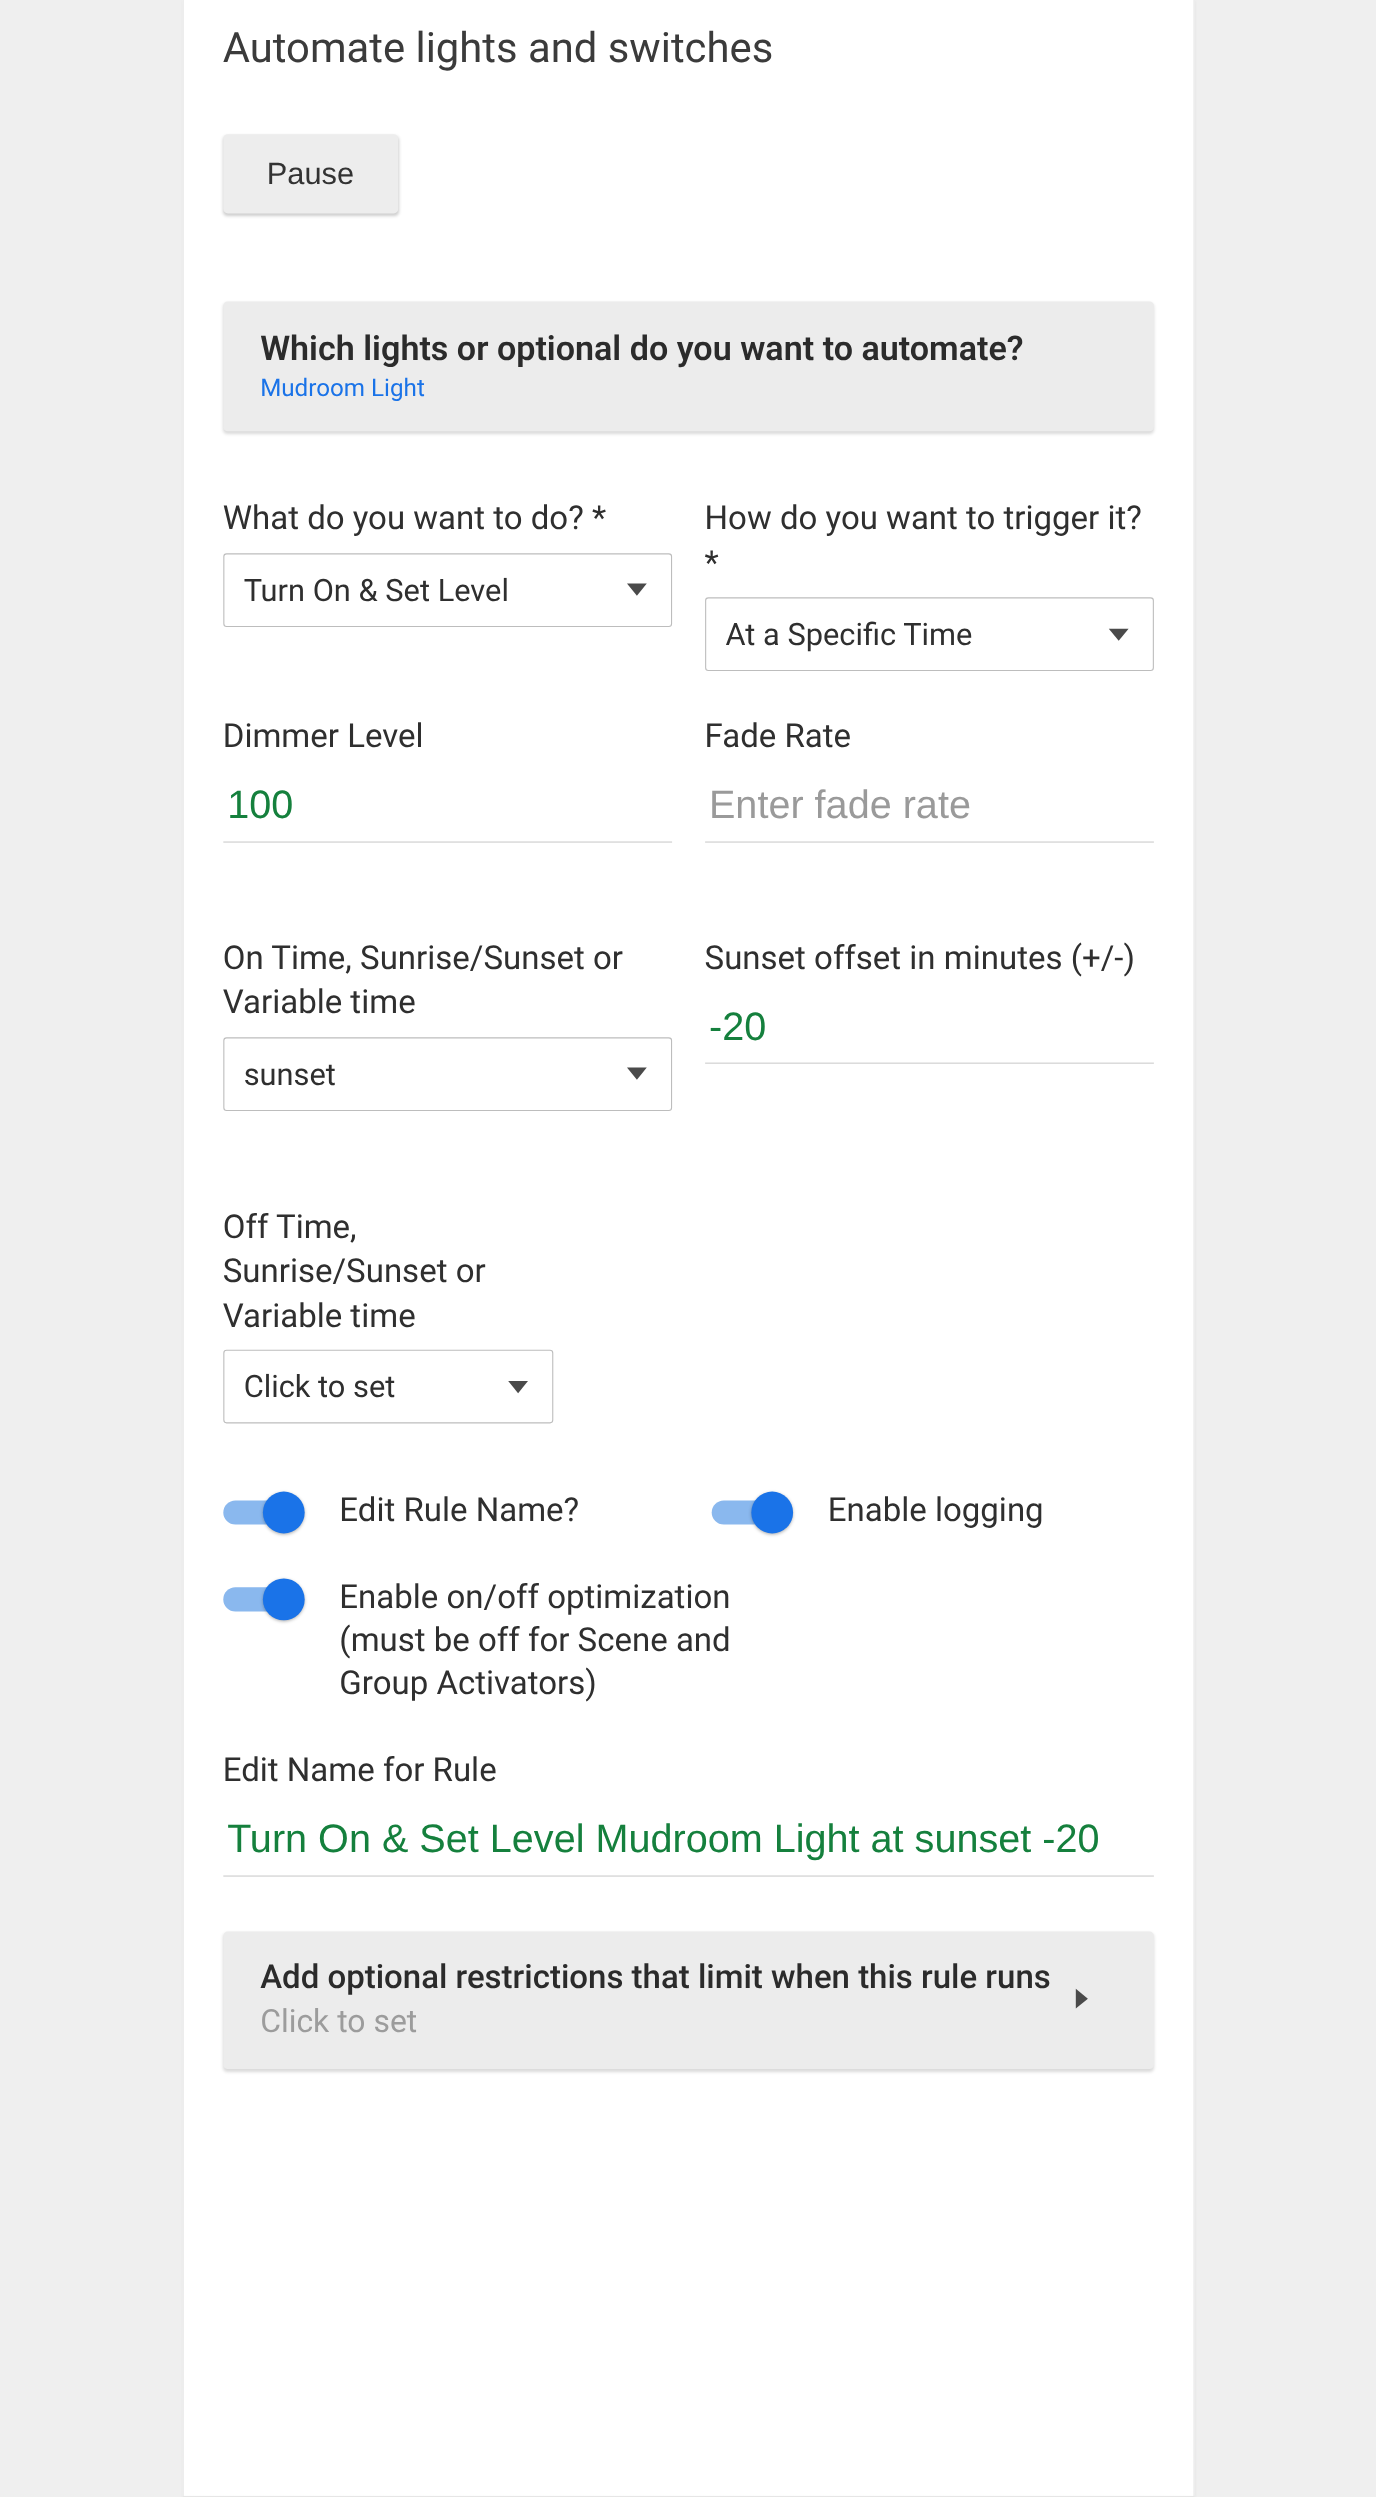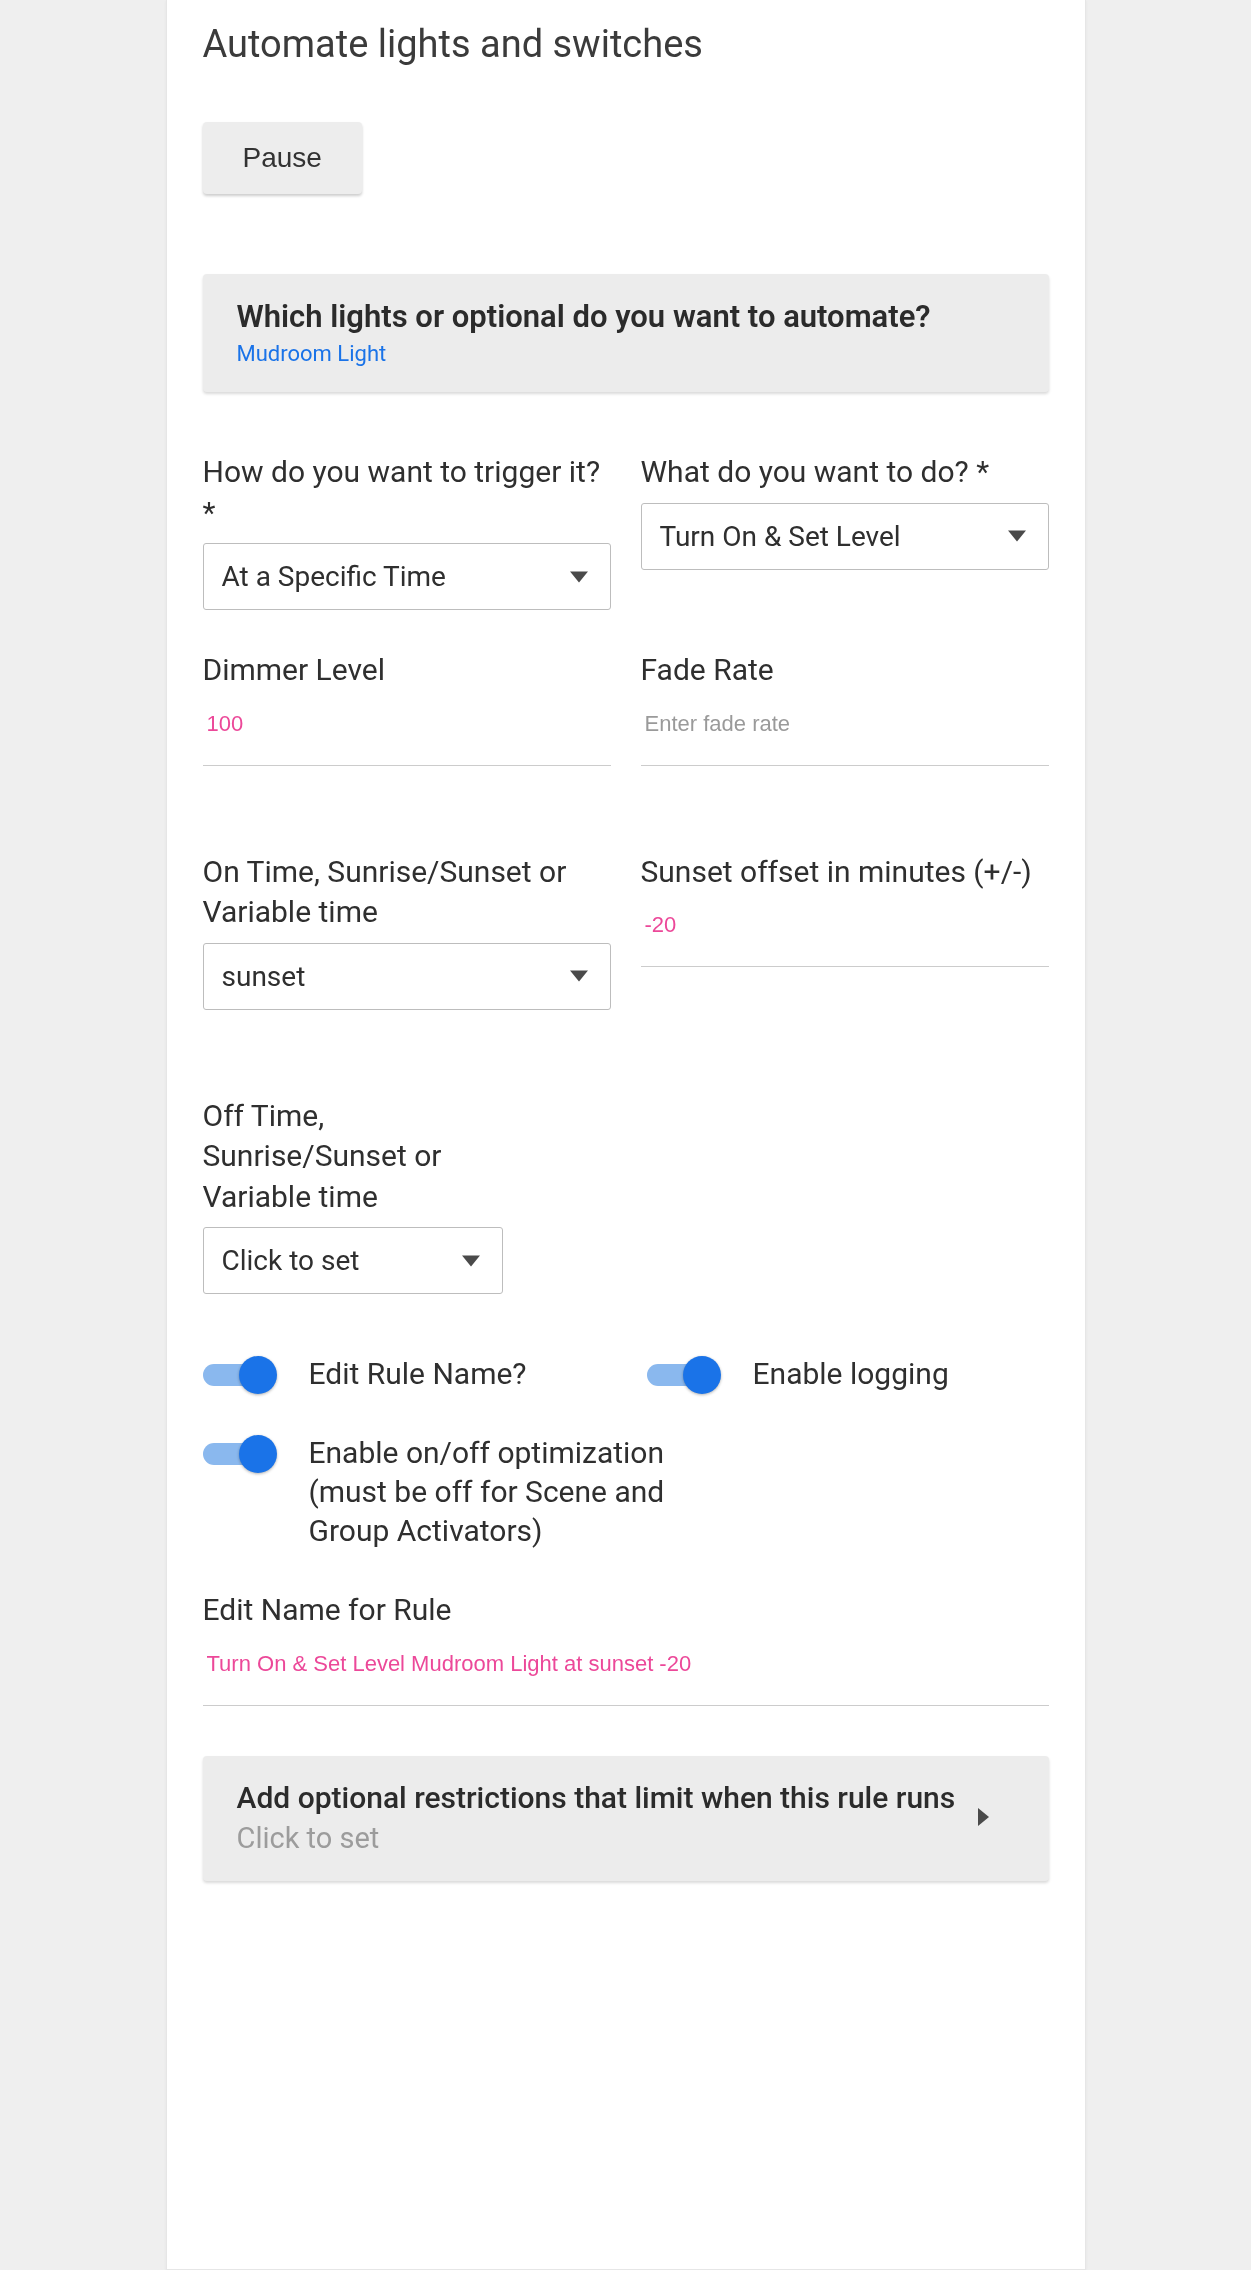--- a/index.html
+++ b/index.html
@@ -98,23 +98,23 @@
     border-top: 11px solid #4a4a4a;
   }
   .select-tight {
     width: 300px;
   }
 
   .text-input {
     width: 100%;
     border: none;
     border-bottom: 1.5px solid #ccc;
-    font-size: 22px;
-    color: #ec4899;
-    padding: 10px 4px 28px 4px;
+    font-size: 36px;
+    color: #15803d;
+    padding: 10px 4px 12px 4px;
     outline: none;
     background: transparent;
   }
   .text-input::placeholder { color: #9a9a9a; }
   .field-block { margin-bottom: 46px; }
 
   .toggles-row {
     display: flex;
     gap: 120px;
     margin-top: 60px;
@@ -196,30 +196,30 @@
       <button class="pause-btn">Pause</button>
     </div>
 
     <div class="which-box">
       <div class="q">Which lights or optional do you want to automate?</div>
       <a class="link">Mudroom Light</a>
     </div>
 
     <div class="two-col">
       <div class="col">
+        <div class="field-label">What do you want to do? *</div>
+        <div class="select-box">
+          <span>Turn On &amp; Set Level</span>
+          <span class="chev"></span>
+        </div>
+      </div>
+      <div class="col">
         <div class="field-label">How do you want to trigger it? *</div>
         <div class="select-box">
           <span>At a Specific Time</span>
-          <span class="chev"></span>
-        </div>
-      </div>
-      <div class="col">
-        <div class="field-label">What do you want to do? *</div>
-        <div class="select-box">
-          <span>Turn On &amp; Set Level</span>
           <span class="chev"></span>
         </div>
       </div>
     </div>
 
     <div class="two-col">
       <div class="col field-block">
         <div class="field-label">Dimmer Level</div>
         <input class="text-input" type="text" value="100" style="">
       </div>

